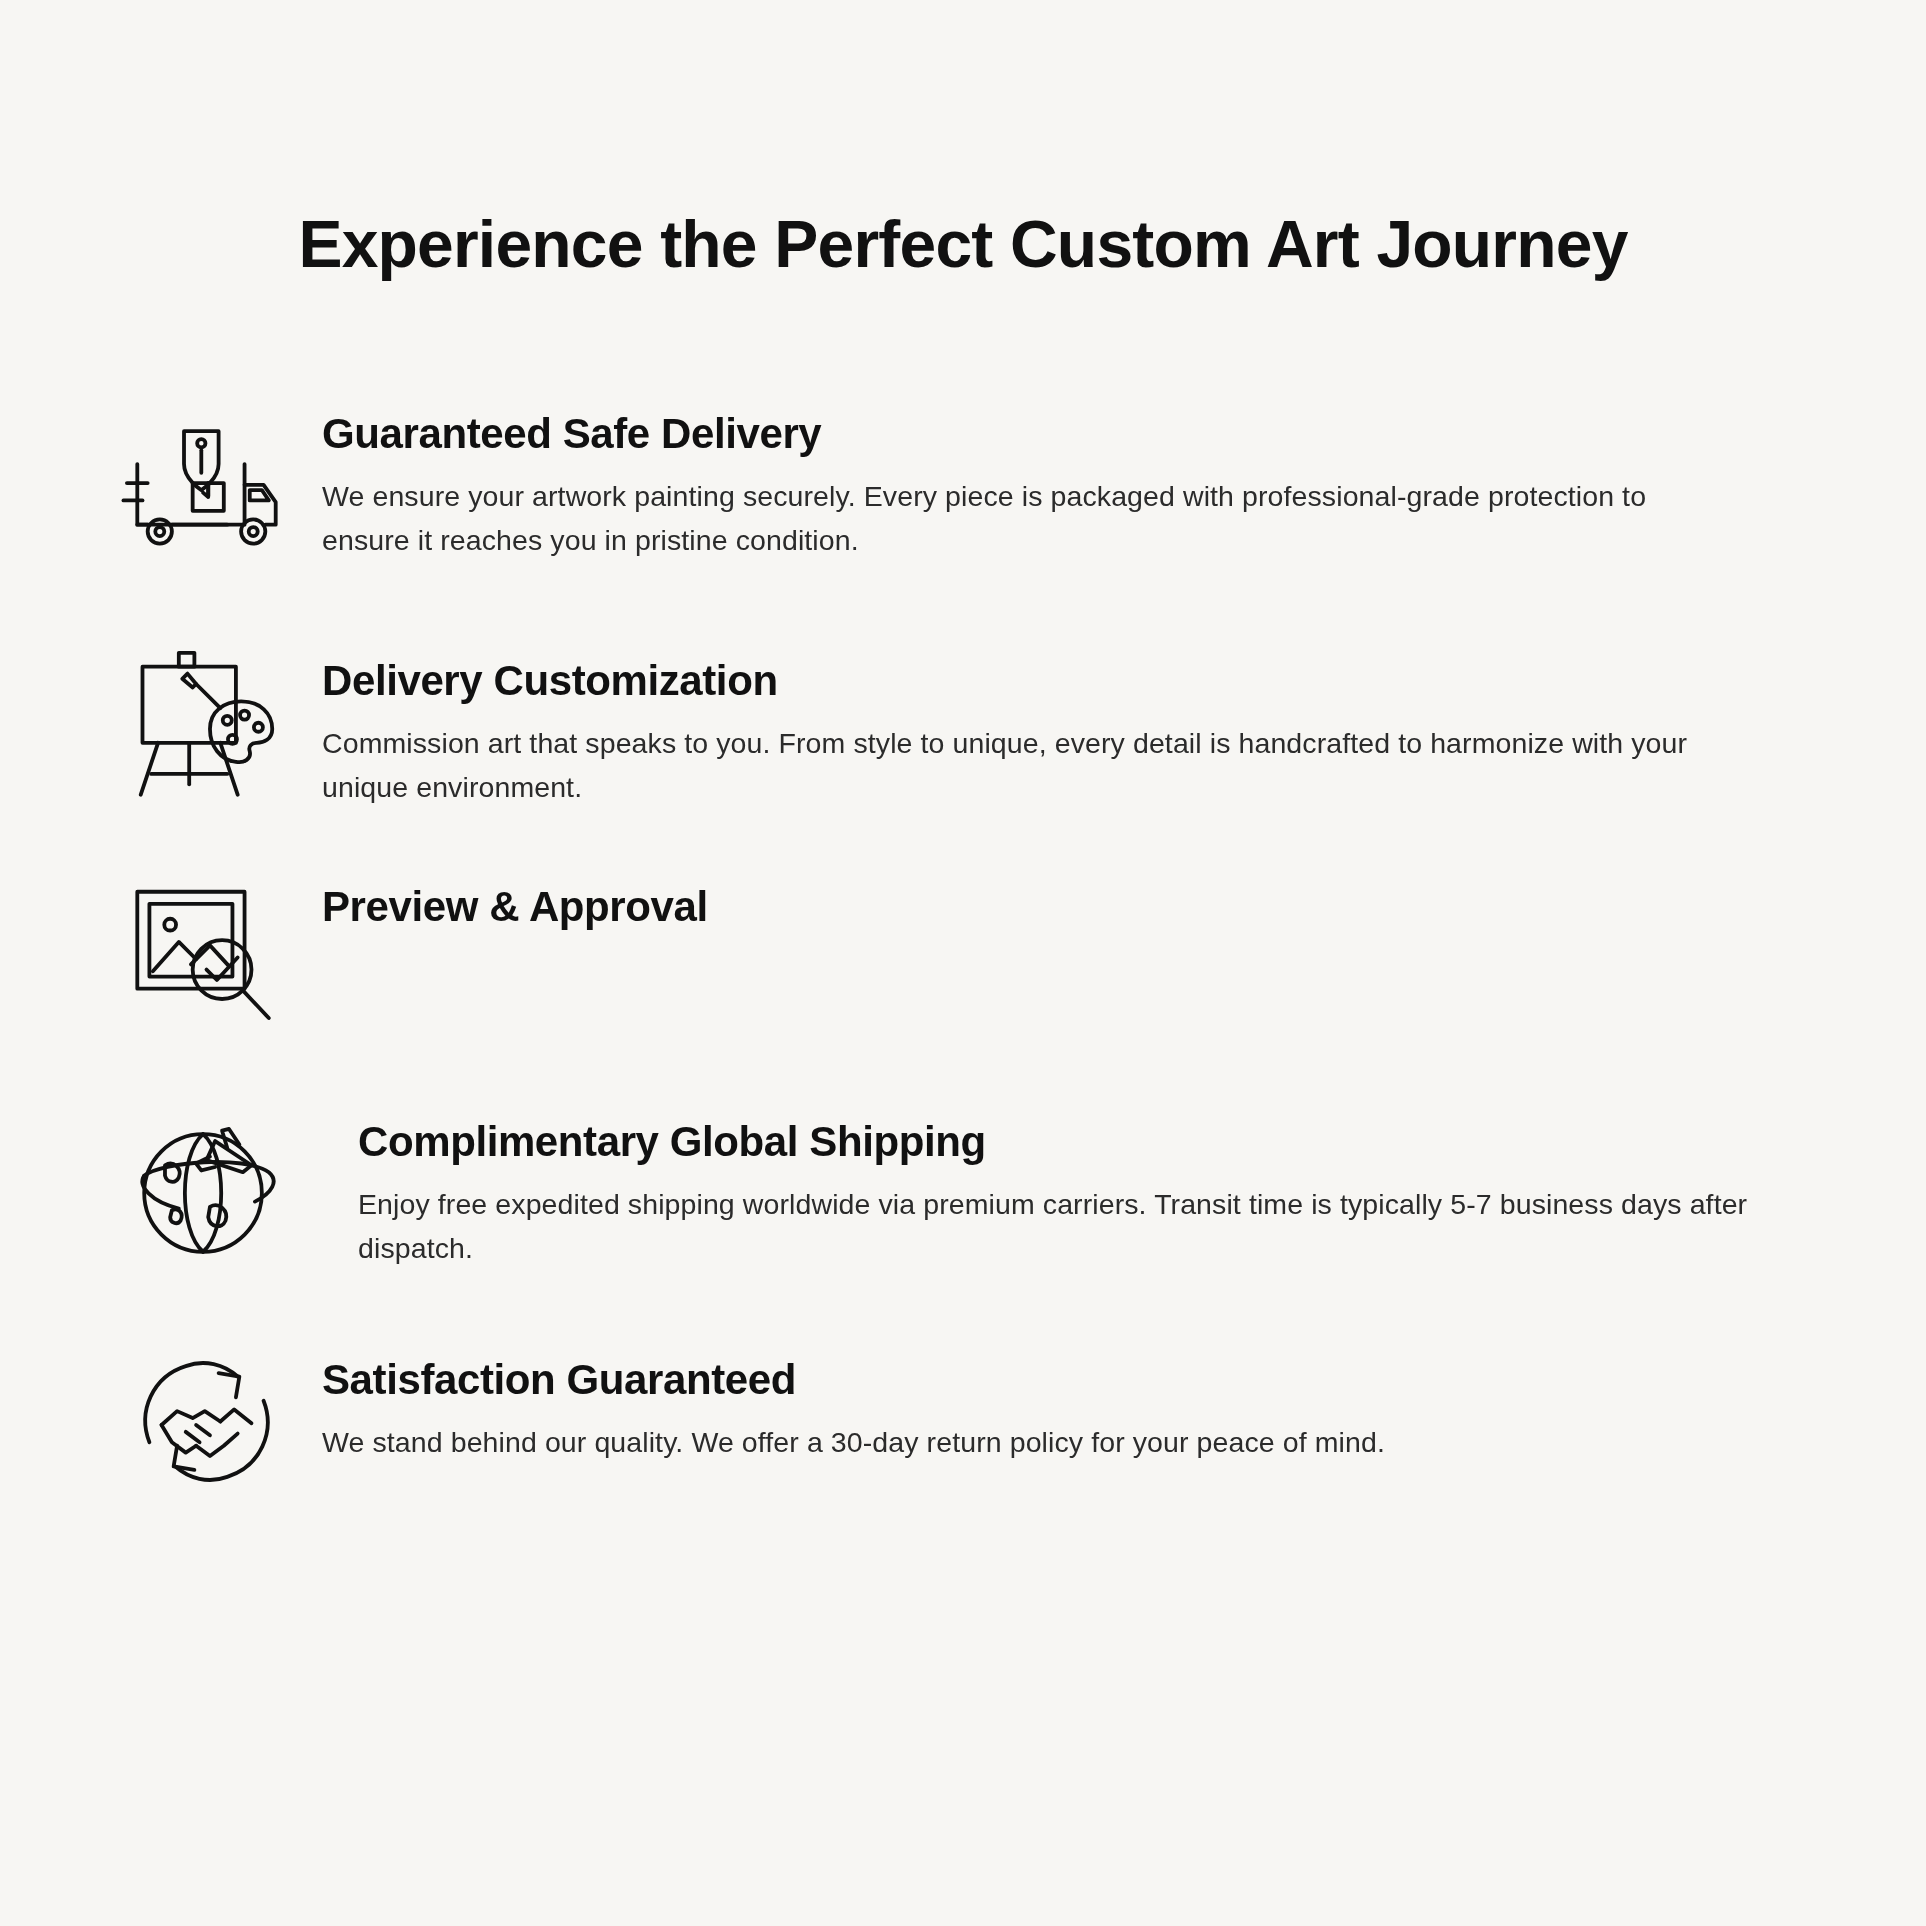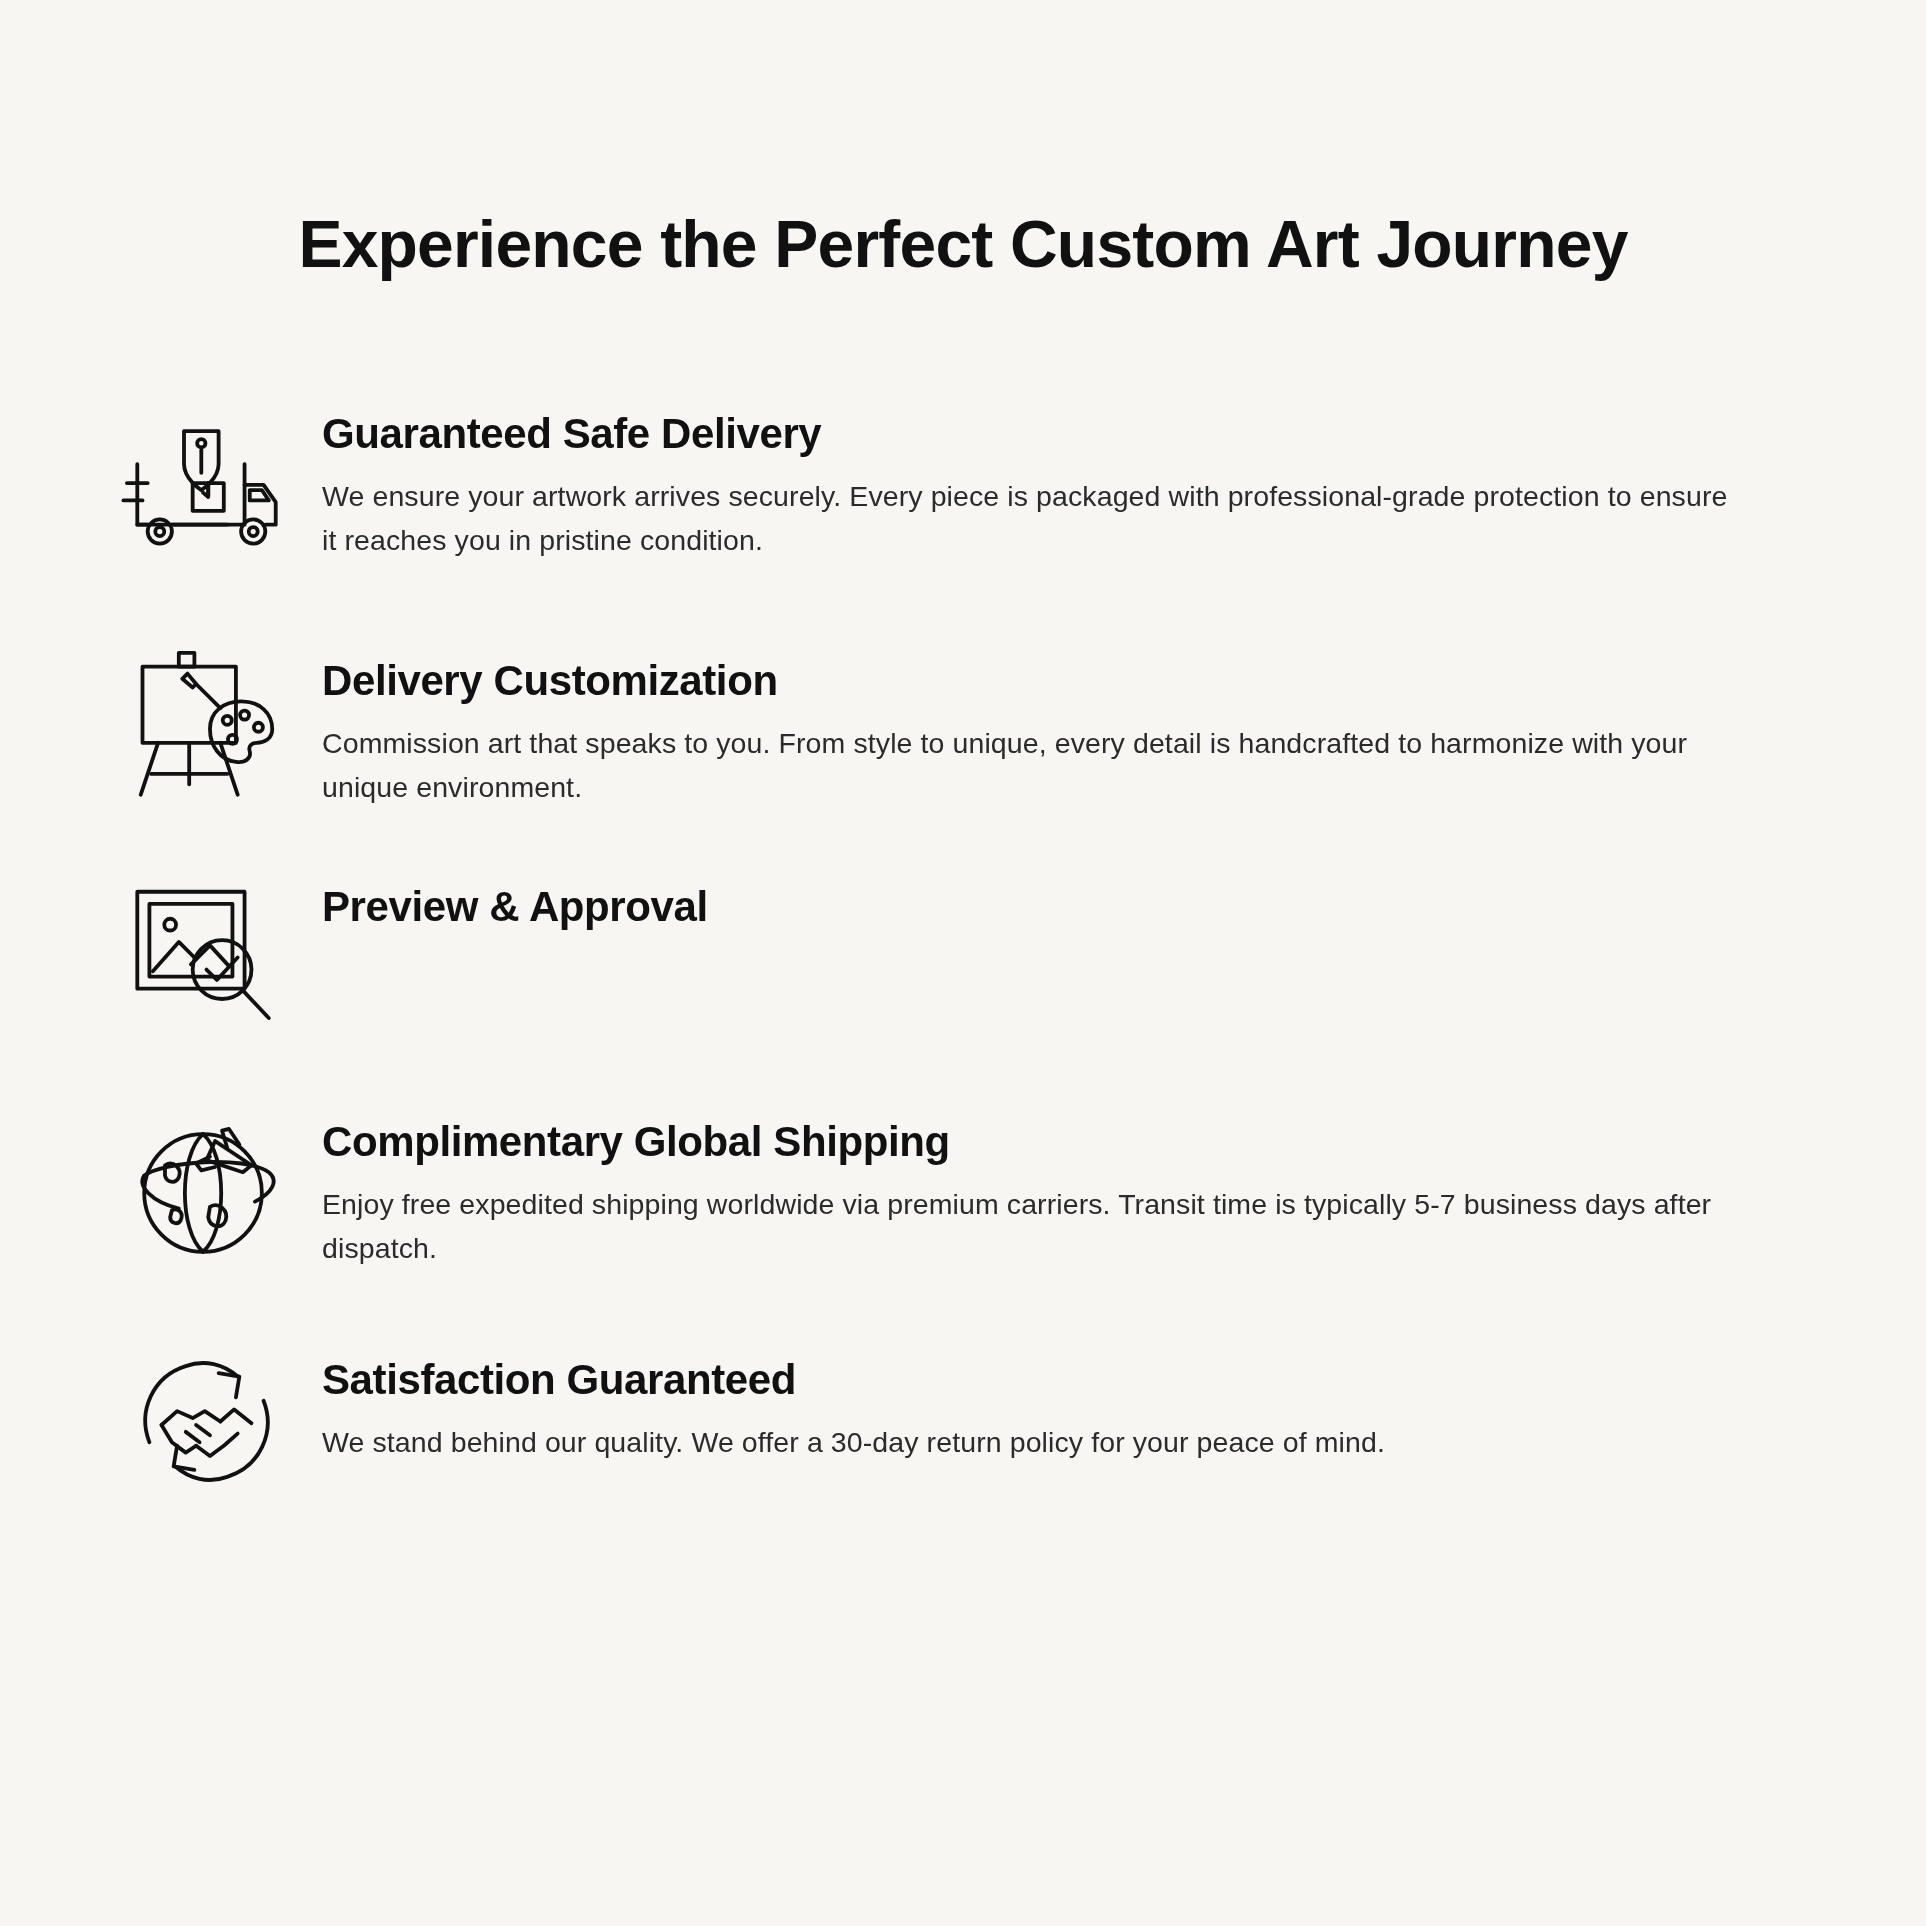--- a/index.html
+++ b/index.html
@@ -79,21 +79,21 @@
     letter-spacing: 0.1px;
   }
   
   .feature.f1 .feature-body { padding-top: 14px; }
   .feature.f2 .feature-body { padding-top: 29px; }
   .feature.f3 .feature-body { padding-top: 23px; }
   .feature.f4 .feature-body { padding-top: 26px; }
   .feature.f5 .feature-body { padding-top: 32px; }
   .feature.f2 { margin-top: 21.6px; }
   .feature.f3 { margin-top: 21.6px; }
-  .feature.f4 { margin-top: 23px; }
+  .feature.f4 { margin-top: 23px; gap: 36px; }
   .feature.f5 { margin-top: 23px; }
 </style>
 </head>
 <body>
 
 <div class="page">
 
   <h1 class="headline">Experience the Perfect Custom Art Journey</h1>
 
   <div class="features">
@@ -121,21 +121,21 @@
           <path d="M37 14 L57 14 L57 33 C57 42 47 48 47 48 C47 48 37 42 37 33 Z"></path>
           <path d="M47 25 L47 38"></path>
           <circle cx="47" cy="21" r="2.4"></circle>
 
           <path d="M4 44 L16 44"></path>
           <path d="M2 54 L13 54"></path>
         </svg>
       </div>
       <div class="feature-body">
         <h2 class="feature-title">Guaranteed Safe Delivery</h2>
-        <p class="feature-desc">We ensure your artwork arrives securely. Every piece is packaged with professional-grade protection to ensure it reaches you in pristine condition.</p>
+        <p class="feature-desc">We ensure your artwork painting securely. Every piece is packaged with professional-grade protection to ensure it reaches you in pristine condition.</p>
       </div>
     </div>
 
     <div class="feature f2">
       <div class="icon-wrap">
         <svg viewBox="0 0 100 100" fill="none" stroke="#111111" stroke-width="2.2" stroke-linecap="round" stroke-linejoin="round">
 
           <rect x="13" y="16" width="54" height="44"></rect>
 
           <rect x="34" y="8" width="9" height="8"></rect>

